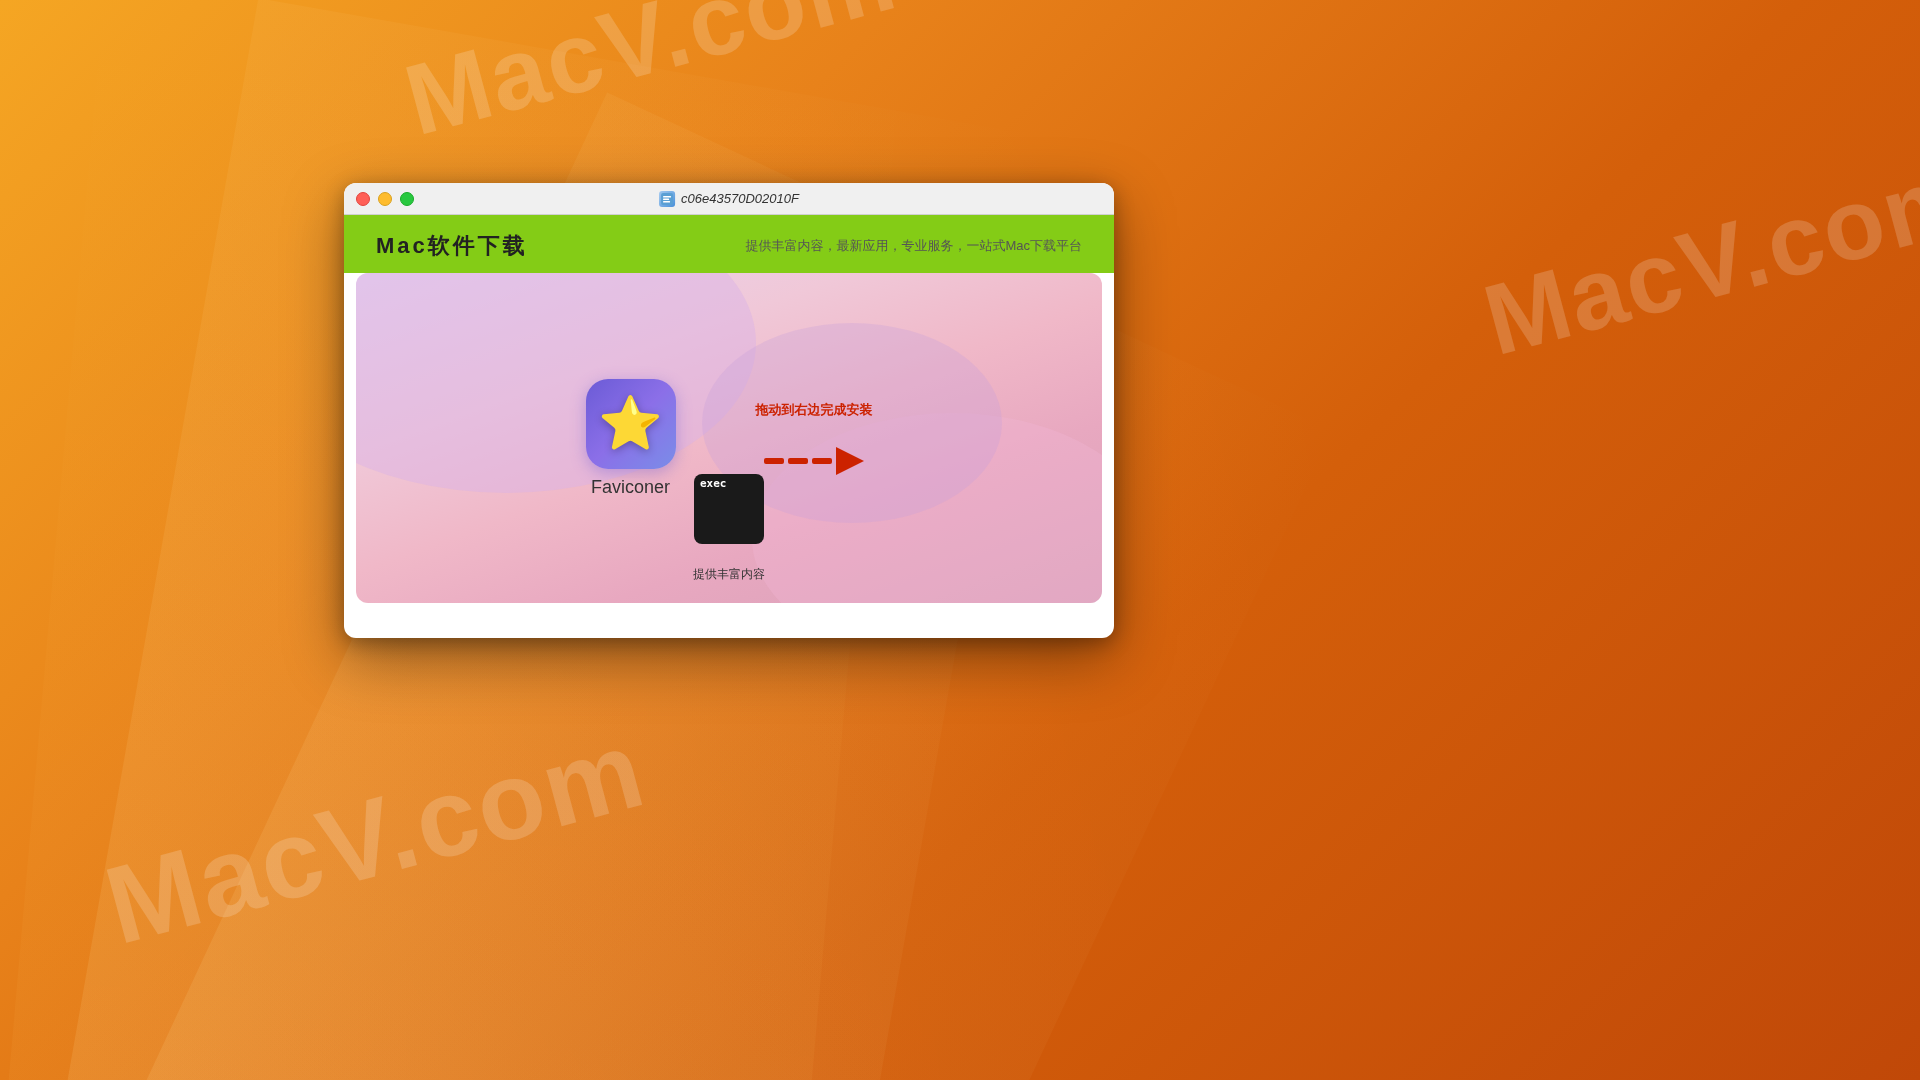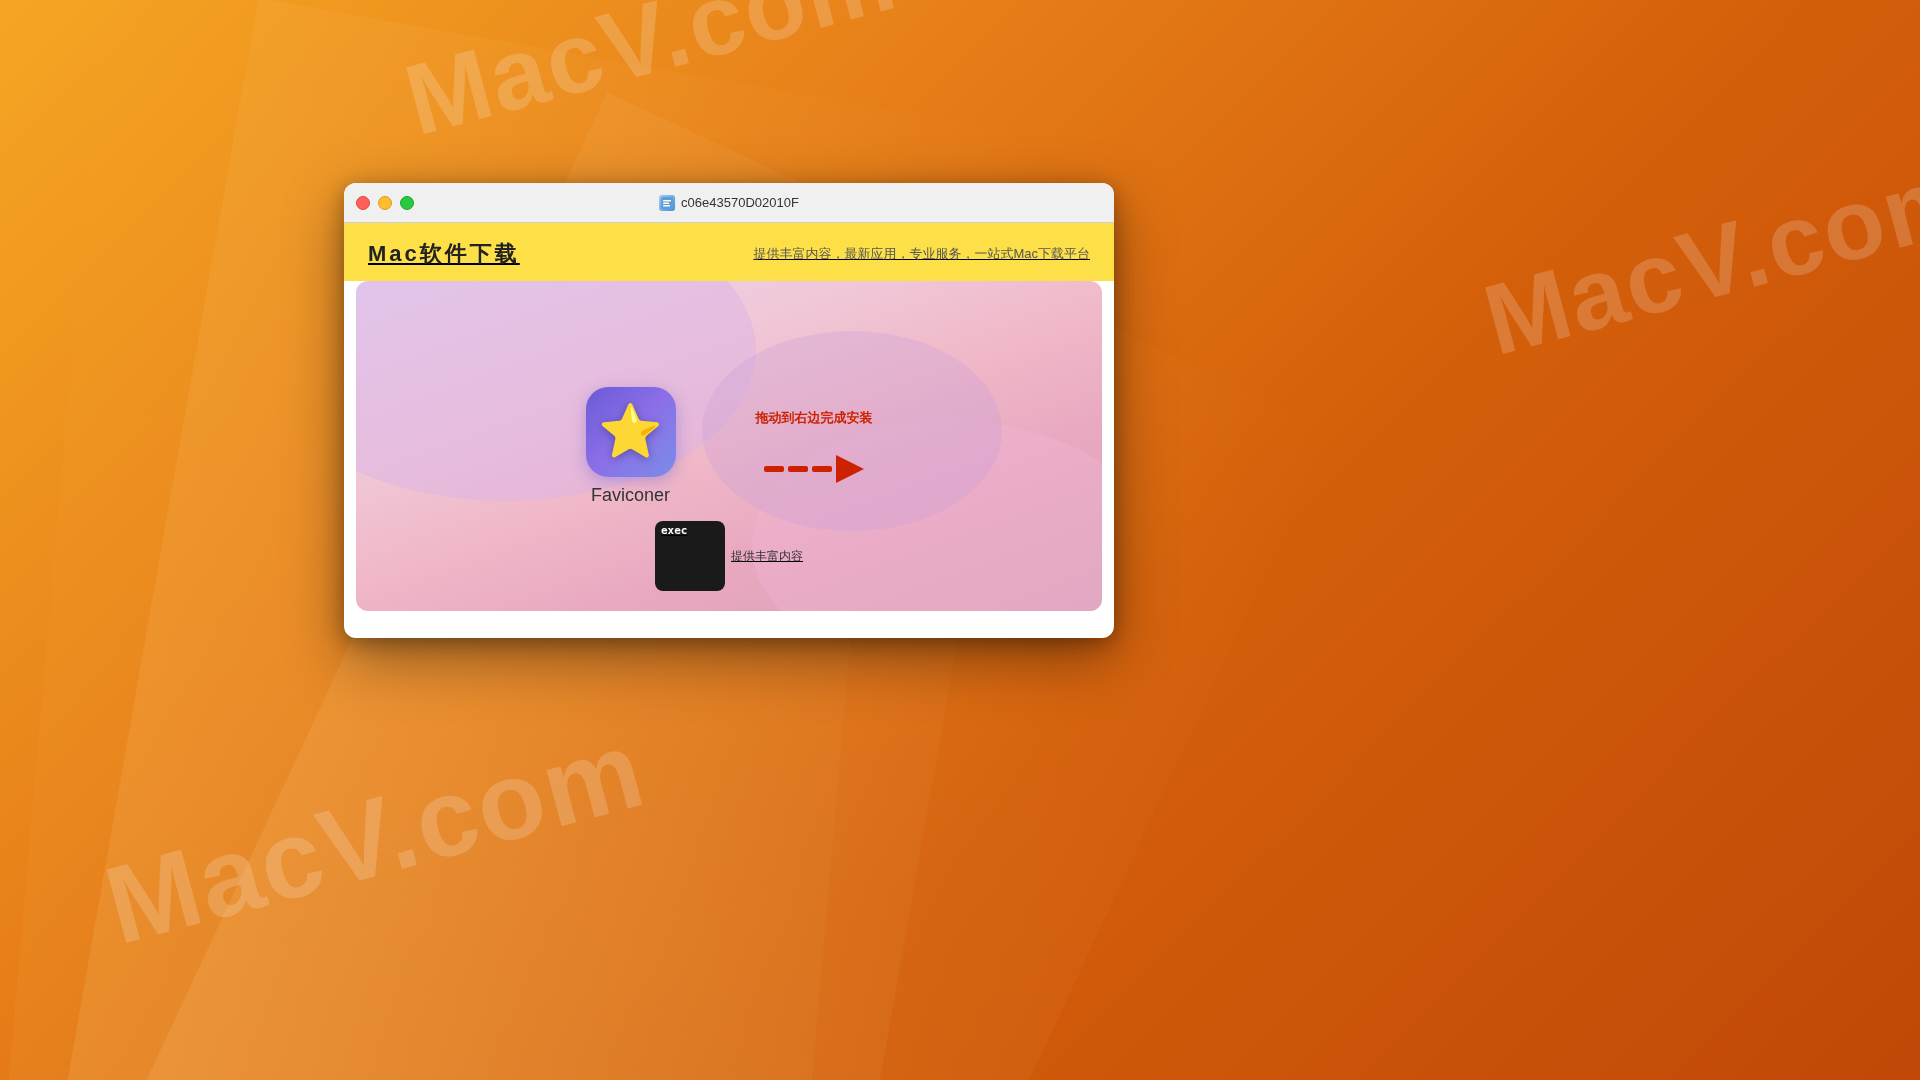--- a/index.html
+++ b/index.html
@@ -79,27 +79,28 @@
       width: 770px;
       height: 455px;
       background: #ffffff;
       border-radius: 12px;
       box-shadow: 0 20px 60px rgba(0,0,0,0.4), 0 5px 20px rgba(0,0,0,0.3);
       overflow: hidden;
     }
 
     
     .title-bar {
-      height: 40px;
+      height: 32px;
       background: #f0f0f0;
       display: flex;
       align-items: center;
       padding: 0 12px;
       border-bottom: 1px solid #d0d0d0;
       position: relative;
+      font-style: italic;
     }
 
     .traffic-lights {
       display: flex;
       gap: 8px;
       align-items: center;
     }
 
     .traffic-light {
       width: 14px;
@@ -130,26 +131,25 @@
       background: linear-gradient(135deg, #a0c8f0, #4a90d9);
       border-radius: 3px;
       display: flex;
       align-items: center;
       justify-content: center;
       font-size: 10px;
     }
 
     
     .window-header {
-      padding: 16px 24px 12px;
-      background: #fde047;
+      padding: 16px 32px 12px;
+      background: #84cc16;
       display: flex;
       align-items: center;
       justify-content: space-between;
-      text-decoration: underline;
     }
 
     .window-brand {
       font-size: 22px;
       font-weight: 600;
       color: #222;
       letter-spacing: 3px;
     }
 
     .window-tagline {
@@ -311,25 +311,24 @@
       margin-bottom: 4px;
     }
 
     
     .bottom-section {
       position: absolute;
       bottom: 20px;
       left: 50%;
       transform: translateX(-50%);
       display: flex;
-      flex-direction: row;
-      align-items: center;
-      gap: 6px;
+      flex-direction: column;
+      align-items: center;
+      gap: 22px;
       z-index: 2;
-      text-decoration: underline;
     }
 
     .exec-icon {
       width: 70px;
       height: 70px;
       background: #1a1a1a;
       border-radius: 8px;
       display: flex;
       align-items: flex-start;
       justify-content: flex-start;

